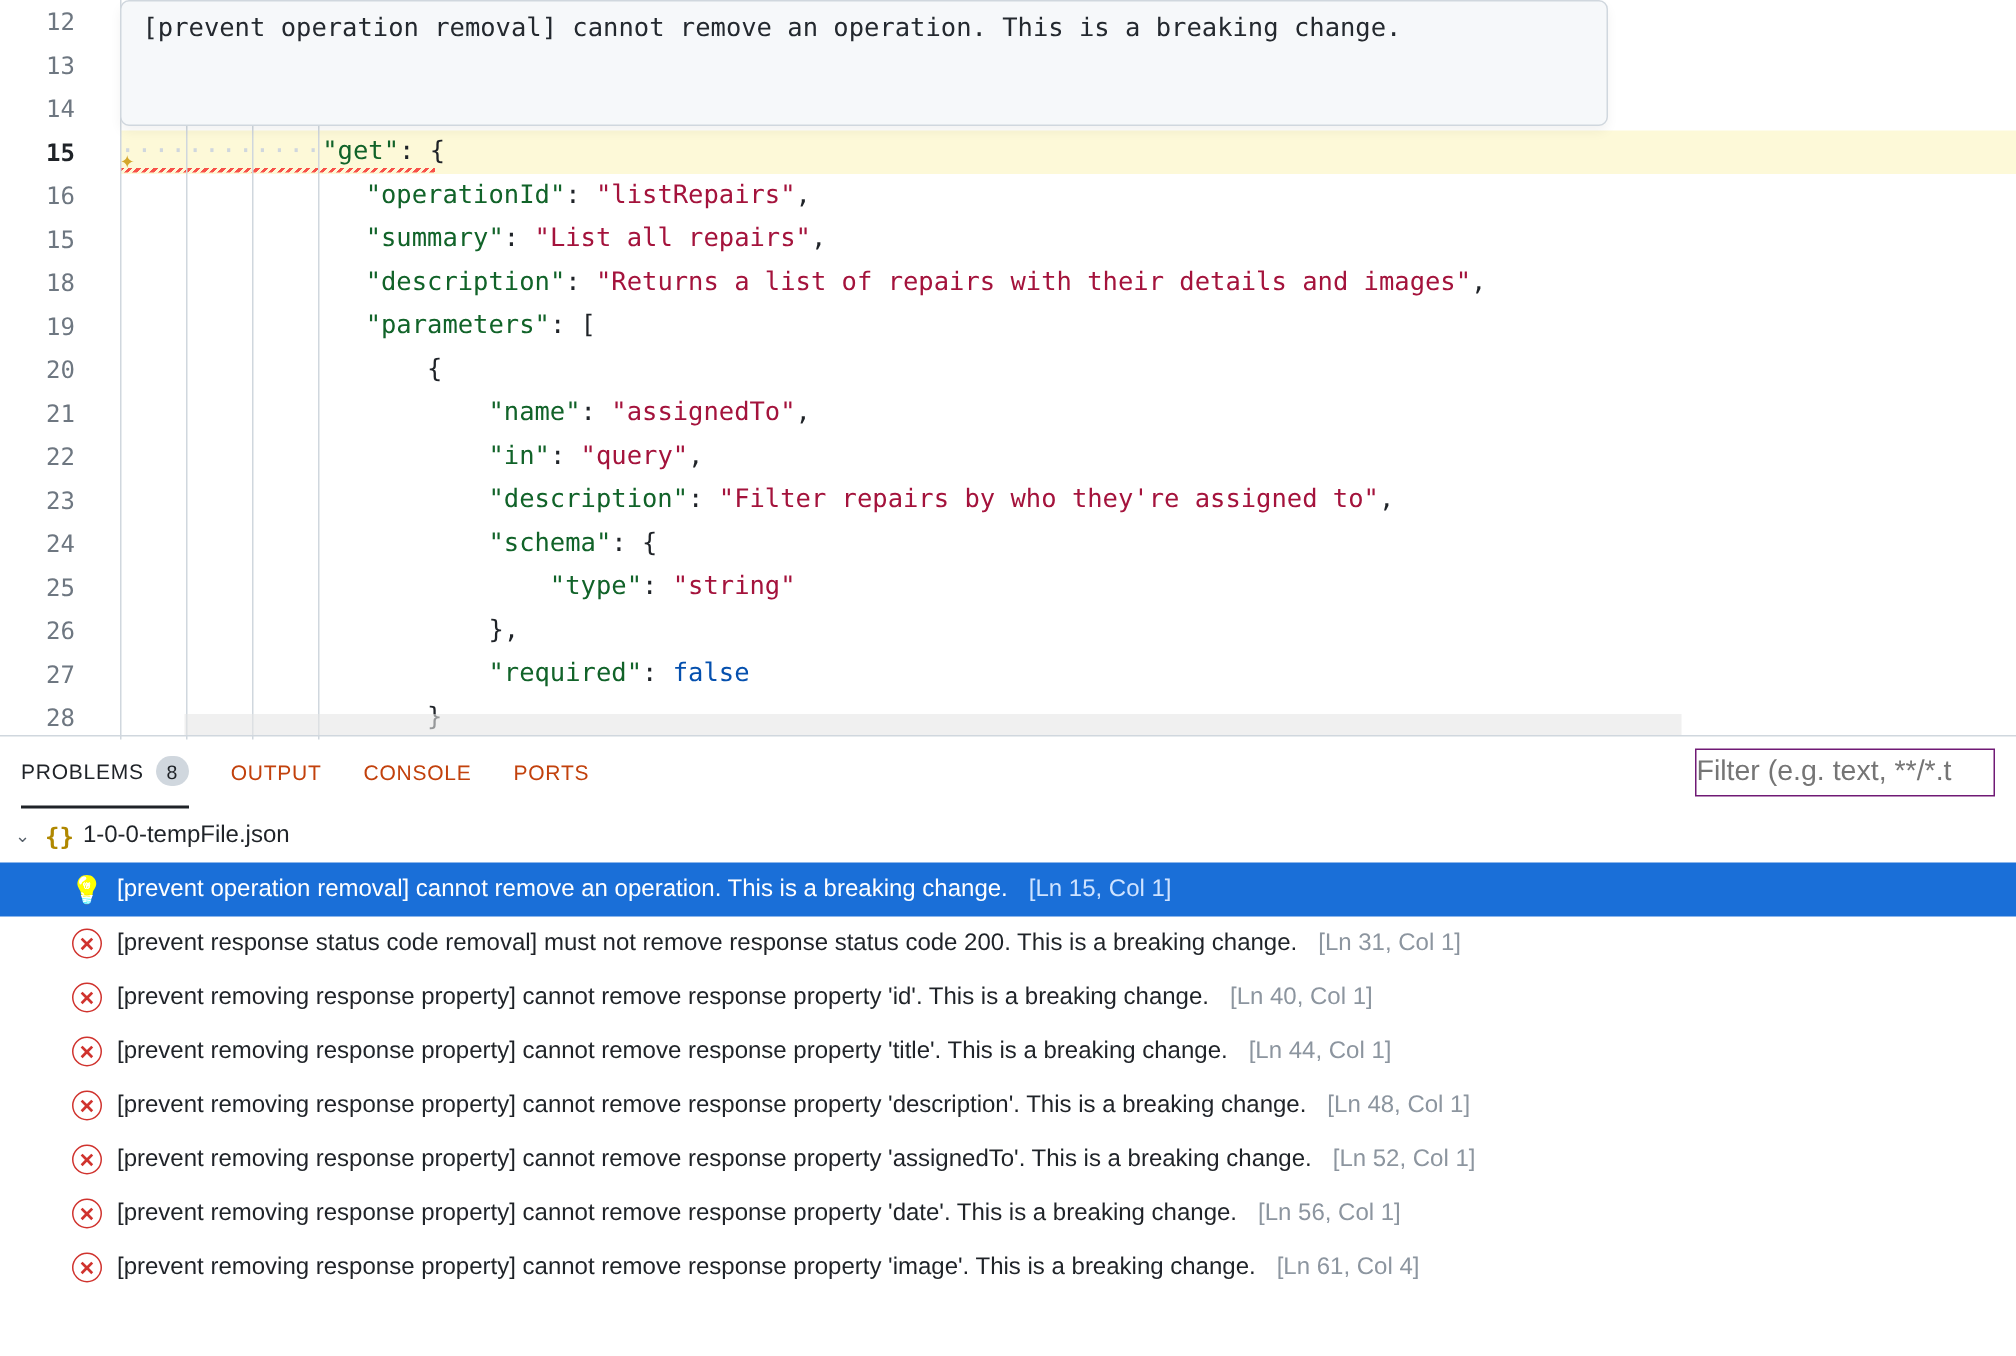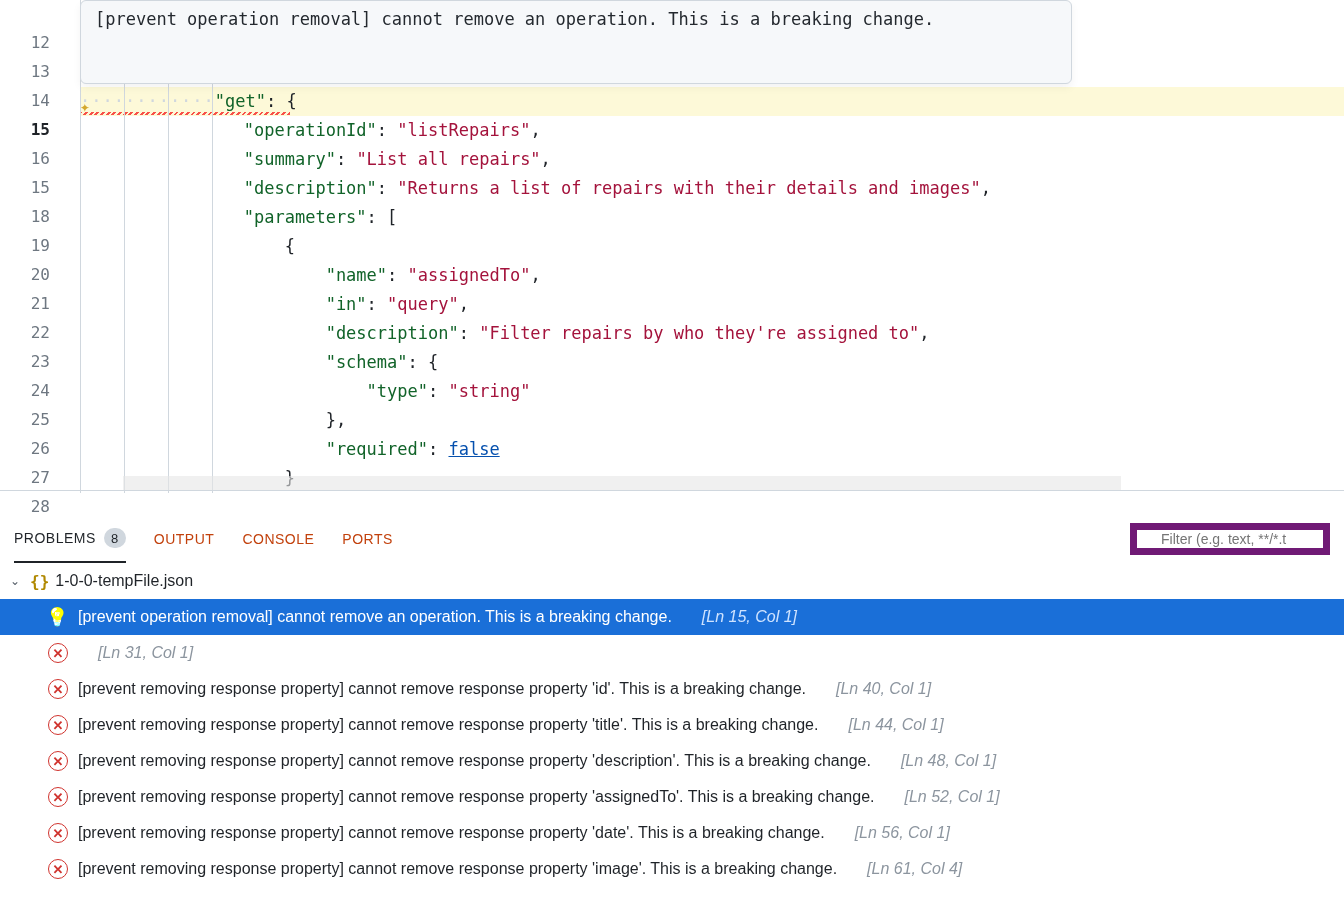--- a/index.html
+++ b/index.html
@@ -1,64 +1,64 @@
 <!DOCTYPE html>
 <html><head>
 <meta charset="utf-8">
 <style>
   * { box-sizing: border-box; margin: 0; padding: 0; }
   html, body { width: 1344px; height: 904px; font-family: -apple-system, "Segoe UI", sans-serif; background: #fff; overflow: hidden; }
   .root { display: flex; flex-direction: column; height: 904px; }
   .editor-area { height: 490px; position: relative; background: #fff; }
-  .gutter { position: absolute; left: 0; top: 0; width: 80px; margin-top: 28px; }
+  .gutter { position: absolute; left: 0; top: 0; width: 80px; }
   .lineno { height: 29px; line-height: 29px; text-align: right; padding-right: 30px; color: #6e7781; font-family: Menlo, monospace; font-size: 16px; }
   .lineno.active { color: #1f2328; font-weight: 600; }
   .codecol { position: absolute; left: 80px; right: 0; top: 0; }
   .coderow { height: 29px; line-height: 29px; font-family: Menlo, monospace; font-size: 17px; white-space: pre; position: relative; }
   .indent-guides { position: absolute; left: 0; top: 0; bottom: 0; pointer-events: none; }
   .guide { position: absolute; top: 0; bottom: 0; width: 1px; background: #d0d7de; }
   
   .key { color: #116329; }          
   .str { color: #a4133c; }          
   .punct { color: #1f2328; }        
-  .kw { color: #0550ae; text-decoration: underline; }           
+  .kw { color: #0550ae; }           
   .ws { color: #d0d7de; letter-spacing: 1px; }
   
   .hlrow { background: #fdf9d8; }
   .squiggle { position: absolute; left: 0; right: 0; bottom: 1px; height: 3px; background: repeating-linear-gradient(135deg,#f85149 0,#f85149 2px,transparent 2px,transparent 4px); width: 210px; }
   .sparkle { position: absolute; left: 0; top: 5px; color: #d4a72c; font-size: 16px; }
   
   .hover { position: absolute; left: 80px; top: 0; width: 992px; background: #f6f8fa; border: 1px solid #d0d7de; border-radius: 6px; box-shadow: 0 4px 8px rgba(0,0,0,0.05); font-family: Menlo, monospace; font-size: 17px; z-index: 5; }
   .hover-msg { padding: 8px 14px; color: #24292f; }
   .hover-actions { padding: 8px 14px; display: flex; gap: 24px; color: #1976d2; font-family: -apple-system, sans-serif; font-size: 17px; }
   .hover-actions span { cursor: pointer; }
   
   .hscroll { position: absolute; left: 123px; right: 223px; bottom: 0; height: 14px; background: #e6e6e6; opacity: .6; }
 
   
   .panel { flex: 1; border-top: 1px solid #d0d7de; display: flex; flex-direction: column; }
-  .panel-tabs { height: 48px; display: flex; align-items: center; padding: 0 14px; gap: 28px; margin-top: 24px; }
+  .panel-tabs { height: 48px; display: flex; align-items: center; padding: 0 14px; gap: 28px; }
   .ptab { font-size: 14px; color: #c2410c; letter-spacing: .5px; display: flex; align-items: center; gap: 8px; cursor: pointer; height: 100%; }
   .ptab.active { color: #1f2328; border-bottom: 2px solid #1f2328; }
   .badge { background: #d0d7de; color: #1f2328; border-radius: 10px; min-width: 22px; height: 20px; display: inline-flex; align-items: center; justify-content: center; font-size: 13px; padding: 0 6px; }
   .panel-tabs .spacer { flex: 1; }
-  .filter { border: 7px solid #701a75; height: 32px; width: 200px; padding: 0 24px; font-size: 14px; color: #6e7781; }
+  .filter { border: 1px solid #701a75; height: 32px; width: 200px; padding: 0 0; font-size: 19px; color: #6e7781; }
 
   .problems-body { flex: 1; overflow: hidden; font-size: 16px; }
   .file-row { display: flex; align-items: center; height: 36px; padding-left: 10px; gap: 6px; color: #1f2328; white-space: nowrap; }
   .twisty { width: 14px; color: #57606a; font-size: 12px; }
   .jsicon { color: #b08800; font-family: monospace; font-weight: bold; }
   .filepath { color: #656d76; font-size: 15px; margin-left: 4px; overflow: hidden; text-overflow: ellipsis; }
   .prow { display: flex; align-items: center; height: 36px; padding-left: 48px; gap: 10px; color: #1f2328; cursor: pointer; }
   .prow.sel { background: #1a6fd8; color: #fff; }
   .prow.sel .loc { color: #cfe3ff; }
   .picon { width: 20px; height: 20px; display: inline-flex; align-items: center; justify-content: center; flex-shrink: 0; }
   .picon.err { border: 1.8px solid #d0332e; border-radius: 50%; color: #d0332e; font-size: 13px; font-weight: bold; line-height: 1; }
   .picon.bulb { color: #fff; font-size: 18px; }
-  .loc { color: #8c959f; margin-left: 20px; font-style: italic; }
+  .loc { color: #8c959f; margin-left: 4px; }
   .pmsg { white-space: nowrap; }
 </style>
 </head>
 <body>
 
 <div class="root">
 
   <div class="editor-area">
 
     <div class="hover" style="height: 84px;">
@@ -134,20 +134,21 @@
         <span>1-0-0-tempFile.json</span>
       </div>
       <div id="plist">
           <div class="prow sel">
             <span class="picon bulb" style="filter: brightness(200%);">💡</span>
             <span class="pmsg">[prevent operation removal] cannot remove an operation. This is a breaking change.</span>
             <span class="loc">[Ln 15, Col 1]</span>
           </div>
           <div class="prow">
             <span class="picon err">✕</span>
+            <span class="pmsg">[prevent response status code removal] must not remove response status code 200. This is a breaking change.</span>
             <span class="loc">[Ln 31, Col 1]</span>
           </div>
           <div class="prow">
             <span class="picon err">✕</span>
             <span class="pmsg">[prevent removing response property] cannot remove response property 'id'. This is a breaking change.</span>
             <span class="loc">[Ln 40, Col 1]</span>
           </div>
           <div class="prow">
             <span class="picon err">✕</span>
             <span class="pmsg">[prevent removing response property] cannot remove response property 'title'. This is a breaking change.</span>

